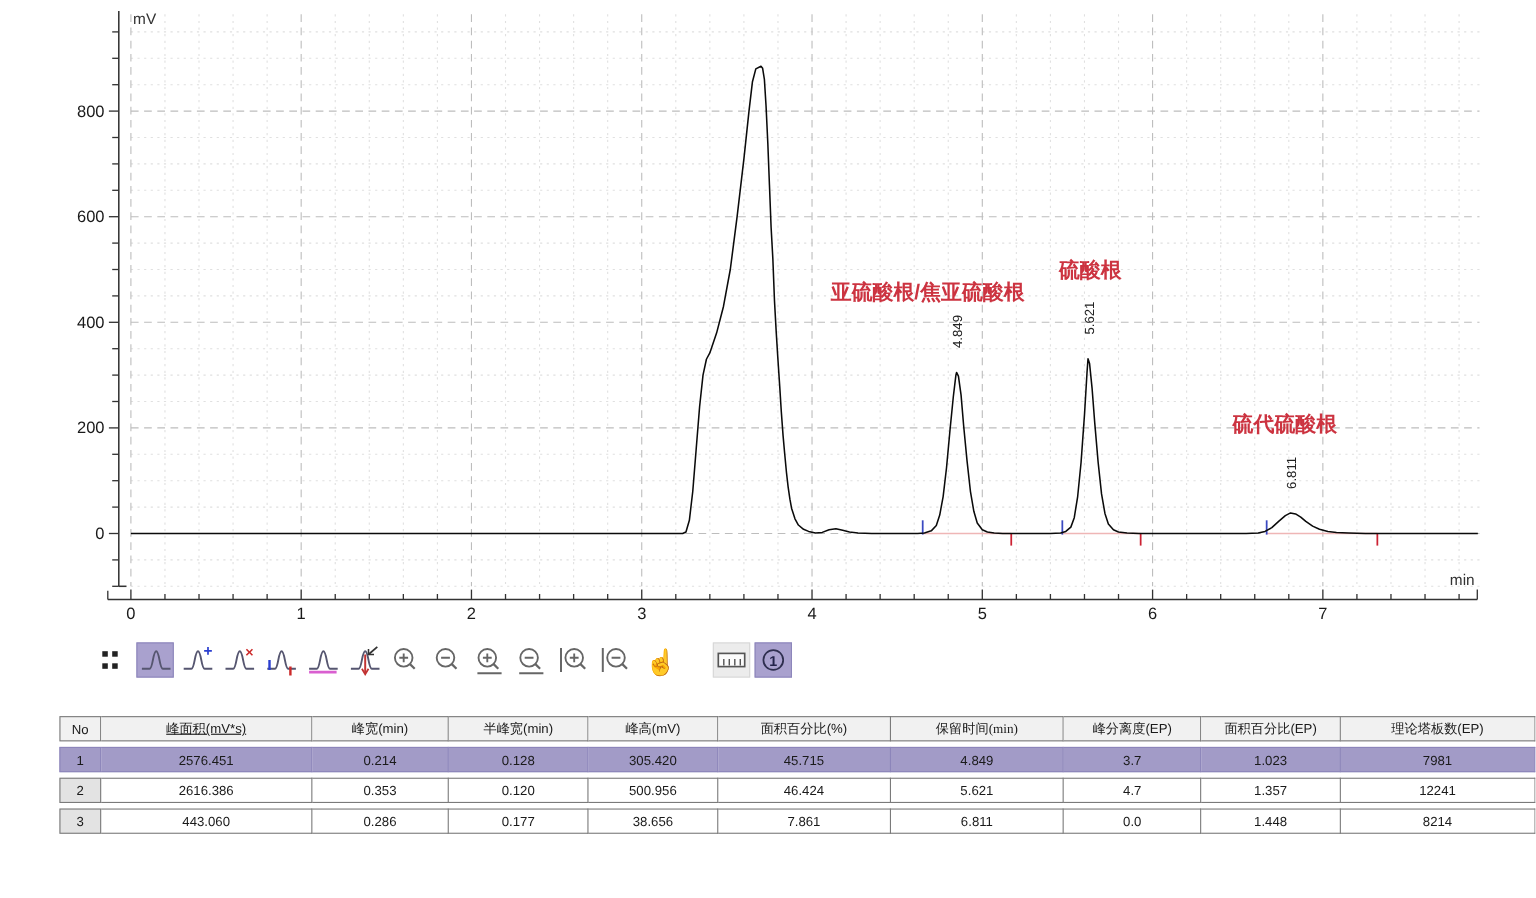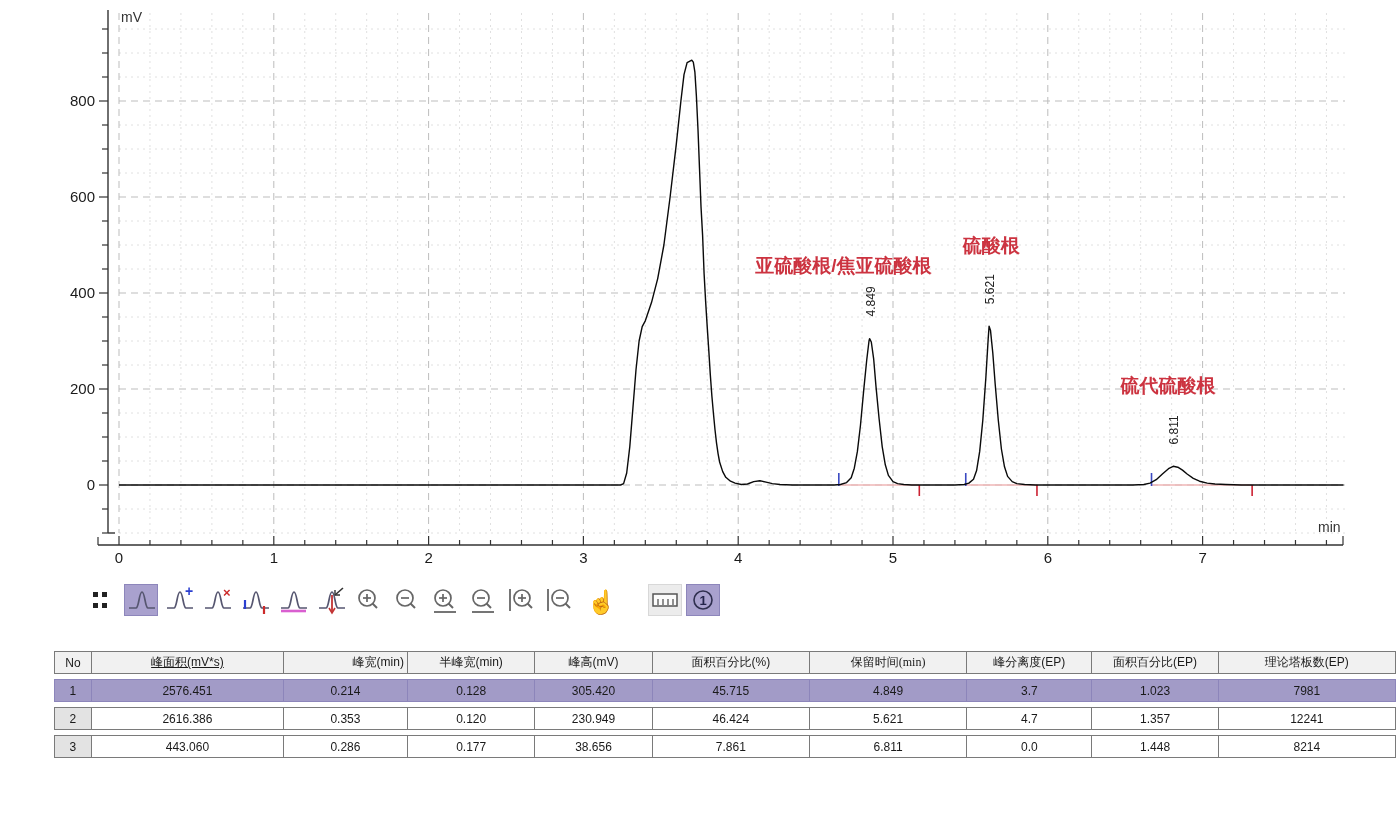--- a/index.html
+++ b/index.html
@@ -316,21 +316,21 @@
           <circle cx="15" cy="15" r="9" fill="none" stroke="#2f2f4f" stroke-width="1.6"></circle>
           <text x="15" y="20" text-anchor="middle" font-size="13" font-weight="bold" fill="#23234a">1</text>
         </svg>
       </div>
     </div>
   <table id="peak-table">
     <thead>
         <tr id="pt-head">
           <th style="width: 31px;">No</th>
           <th style="width: 194px; text-decoration: underline;">峰面积(mV*s)</th>
-          <th style="width: 122px; text-align: right;">峰宽(min)</th>
+          <th style="width: 122px;">峰宽(min)</th>
           <th style="width: 125px;">半峰宽(min)</th>
           <th style="width: 115px;">峰高(mV)</th>
           <th style="width: 156px;">面积百分比(%)</th>
           <th style="width: 156px; font-family: Liberation Serif, serif;">保留时间(min)</th>
           <th style="width: 122px;">峰分离度(EP)</th>
           <th style="width: 122px;">面积百分比(EP)</th>
           <th style="width: 177px;">理论塔板数(EP)</th>
         </tr>
       </thead>
     <tbody id="pt-body">
@@ -344,21 +344,21 @@
           <td>4.849</td>
           <td>3.7</td>
           <td>1.023</td>
           <td>7981</td>
         </tr>
         <tr>
           <td class="no-cell">2</td>
           <td>2616.386</td>
           <td>0.353</td>
           <td>0.120</td>
-          <td>230.949</td>
+          <td>500.956</td>
           <td>46.424</td>
           <td>5.621</td>
           <td>4.7</td>
           <td>1.357</td>
           <td>12241</td>
         </tr>
         <tr>
           <td class="no-cell">3</td>
           <td>443.060</td>
           <td>0.286</td>

